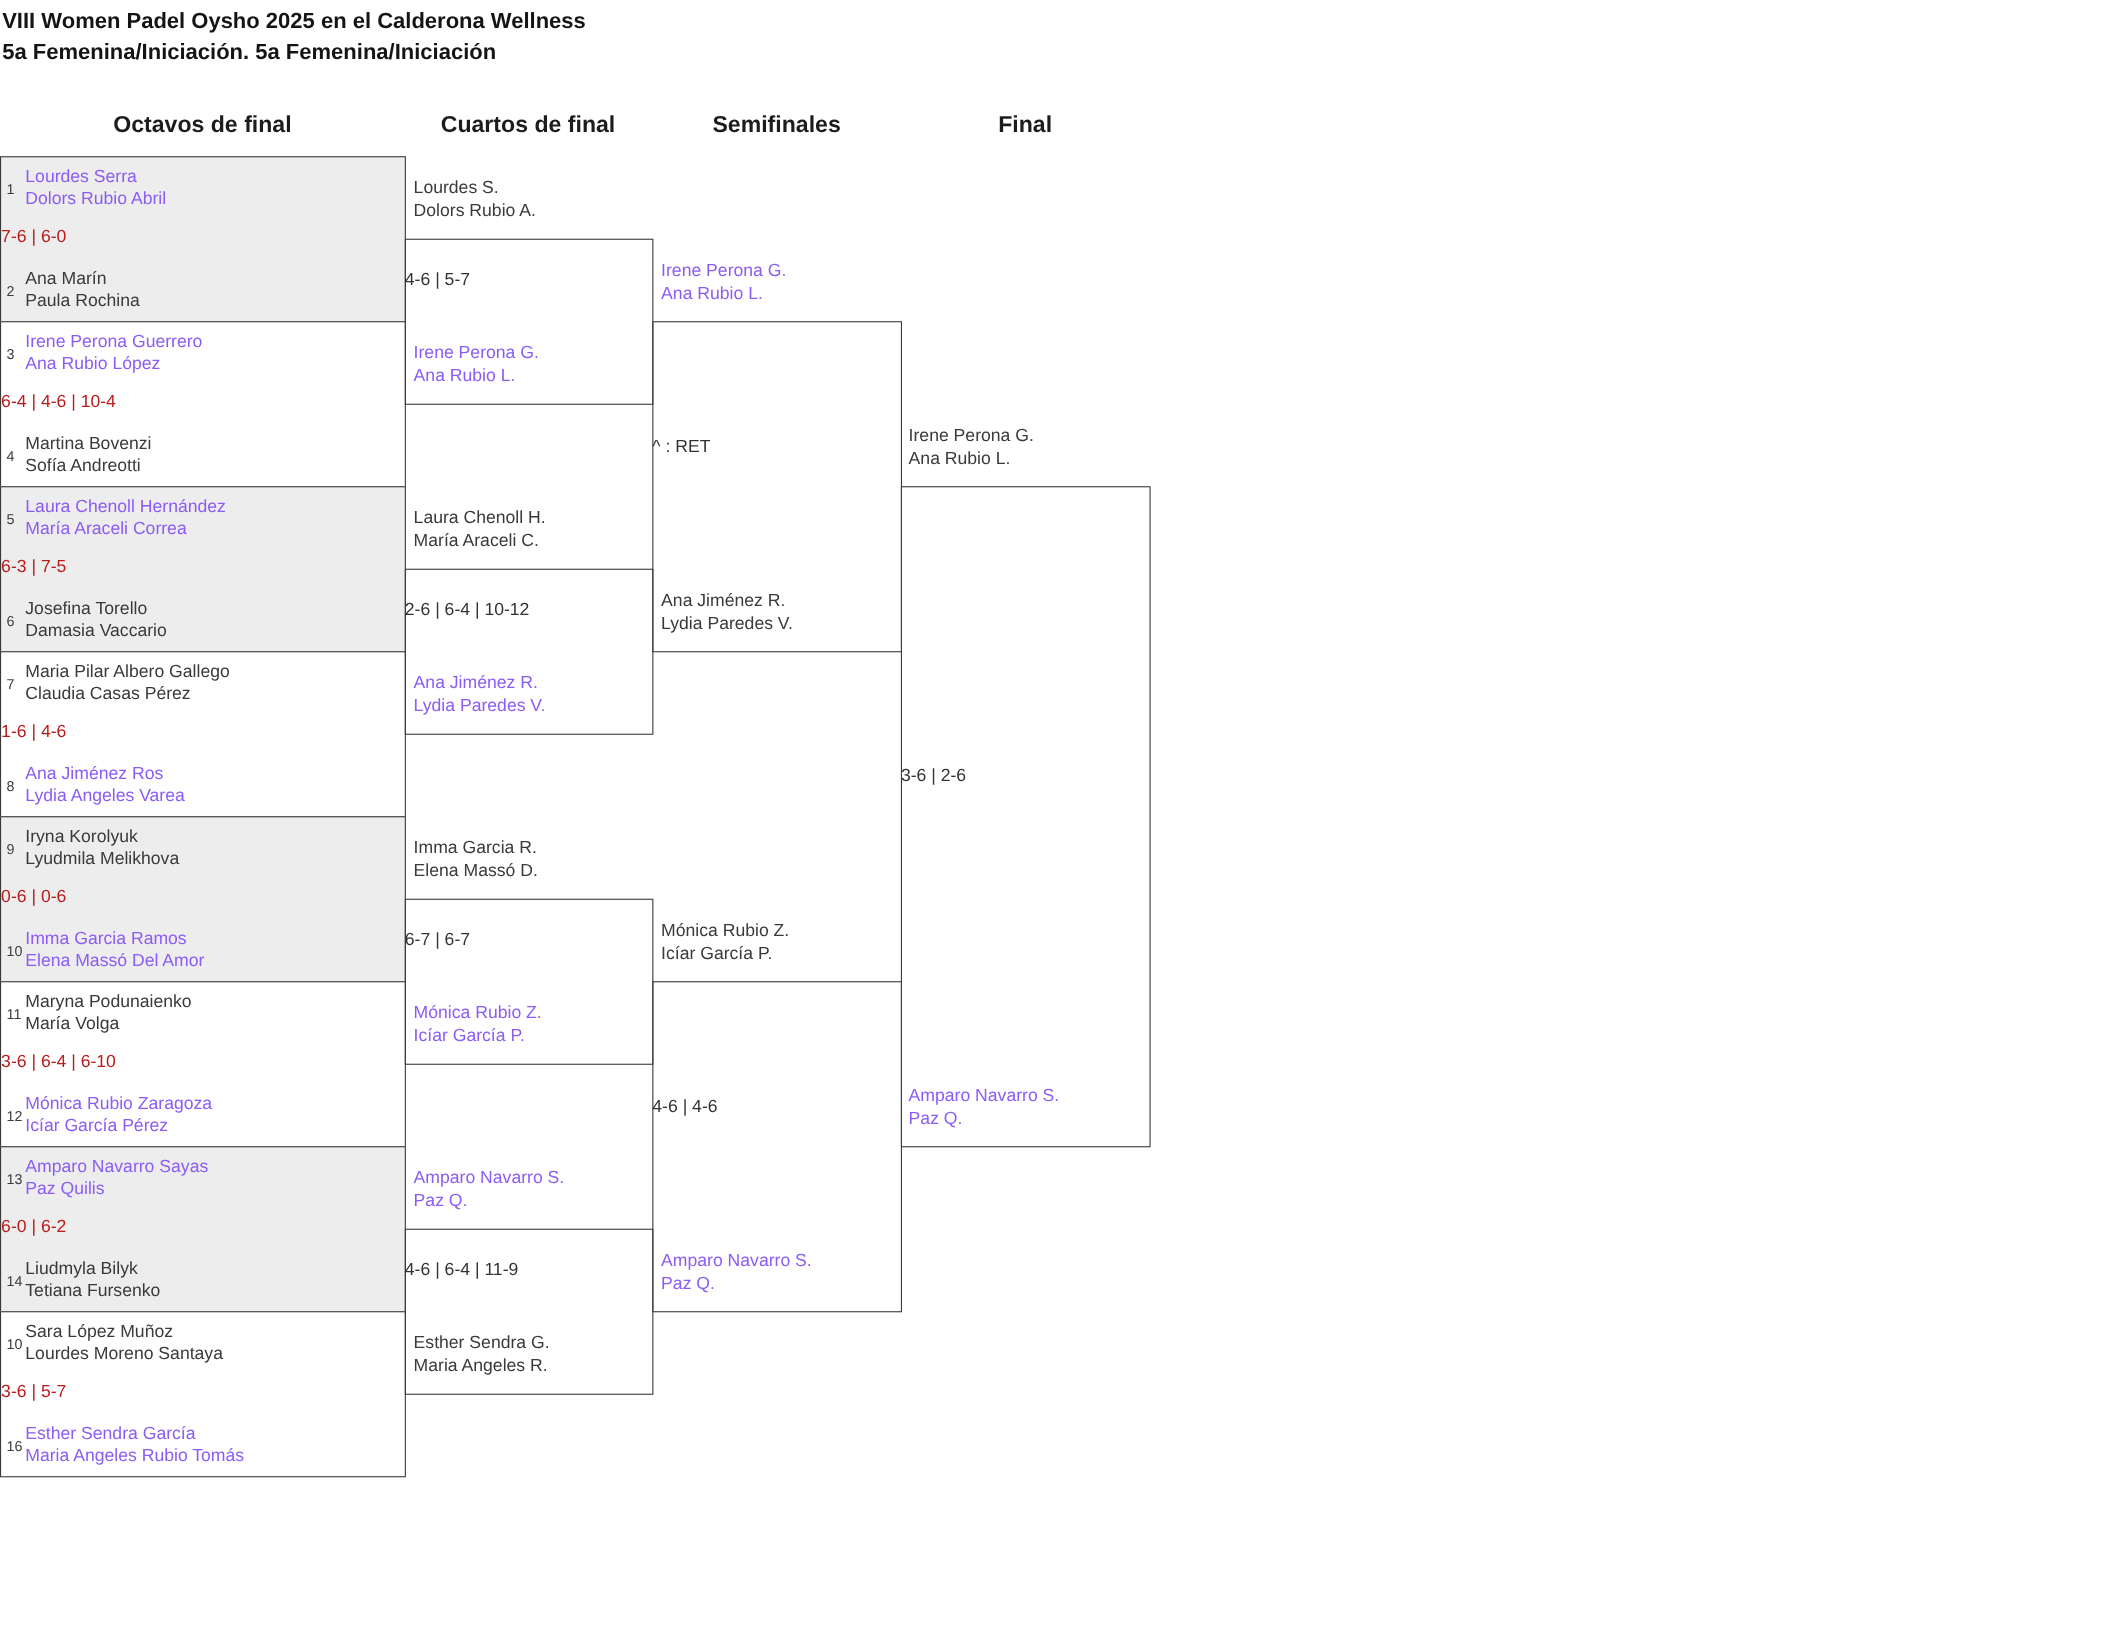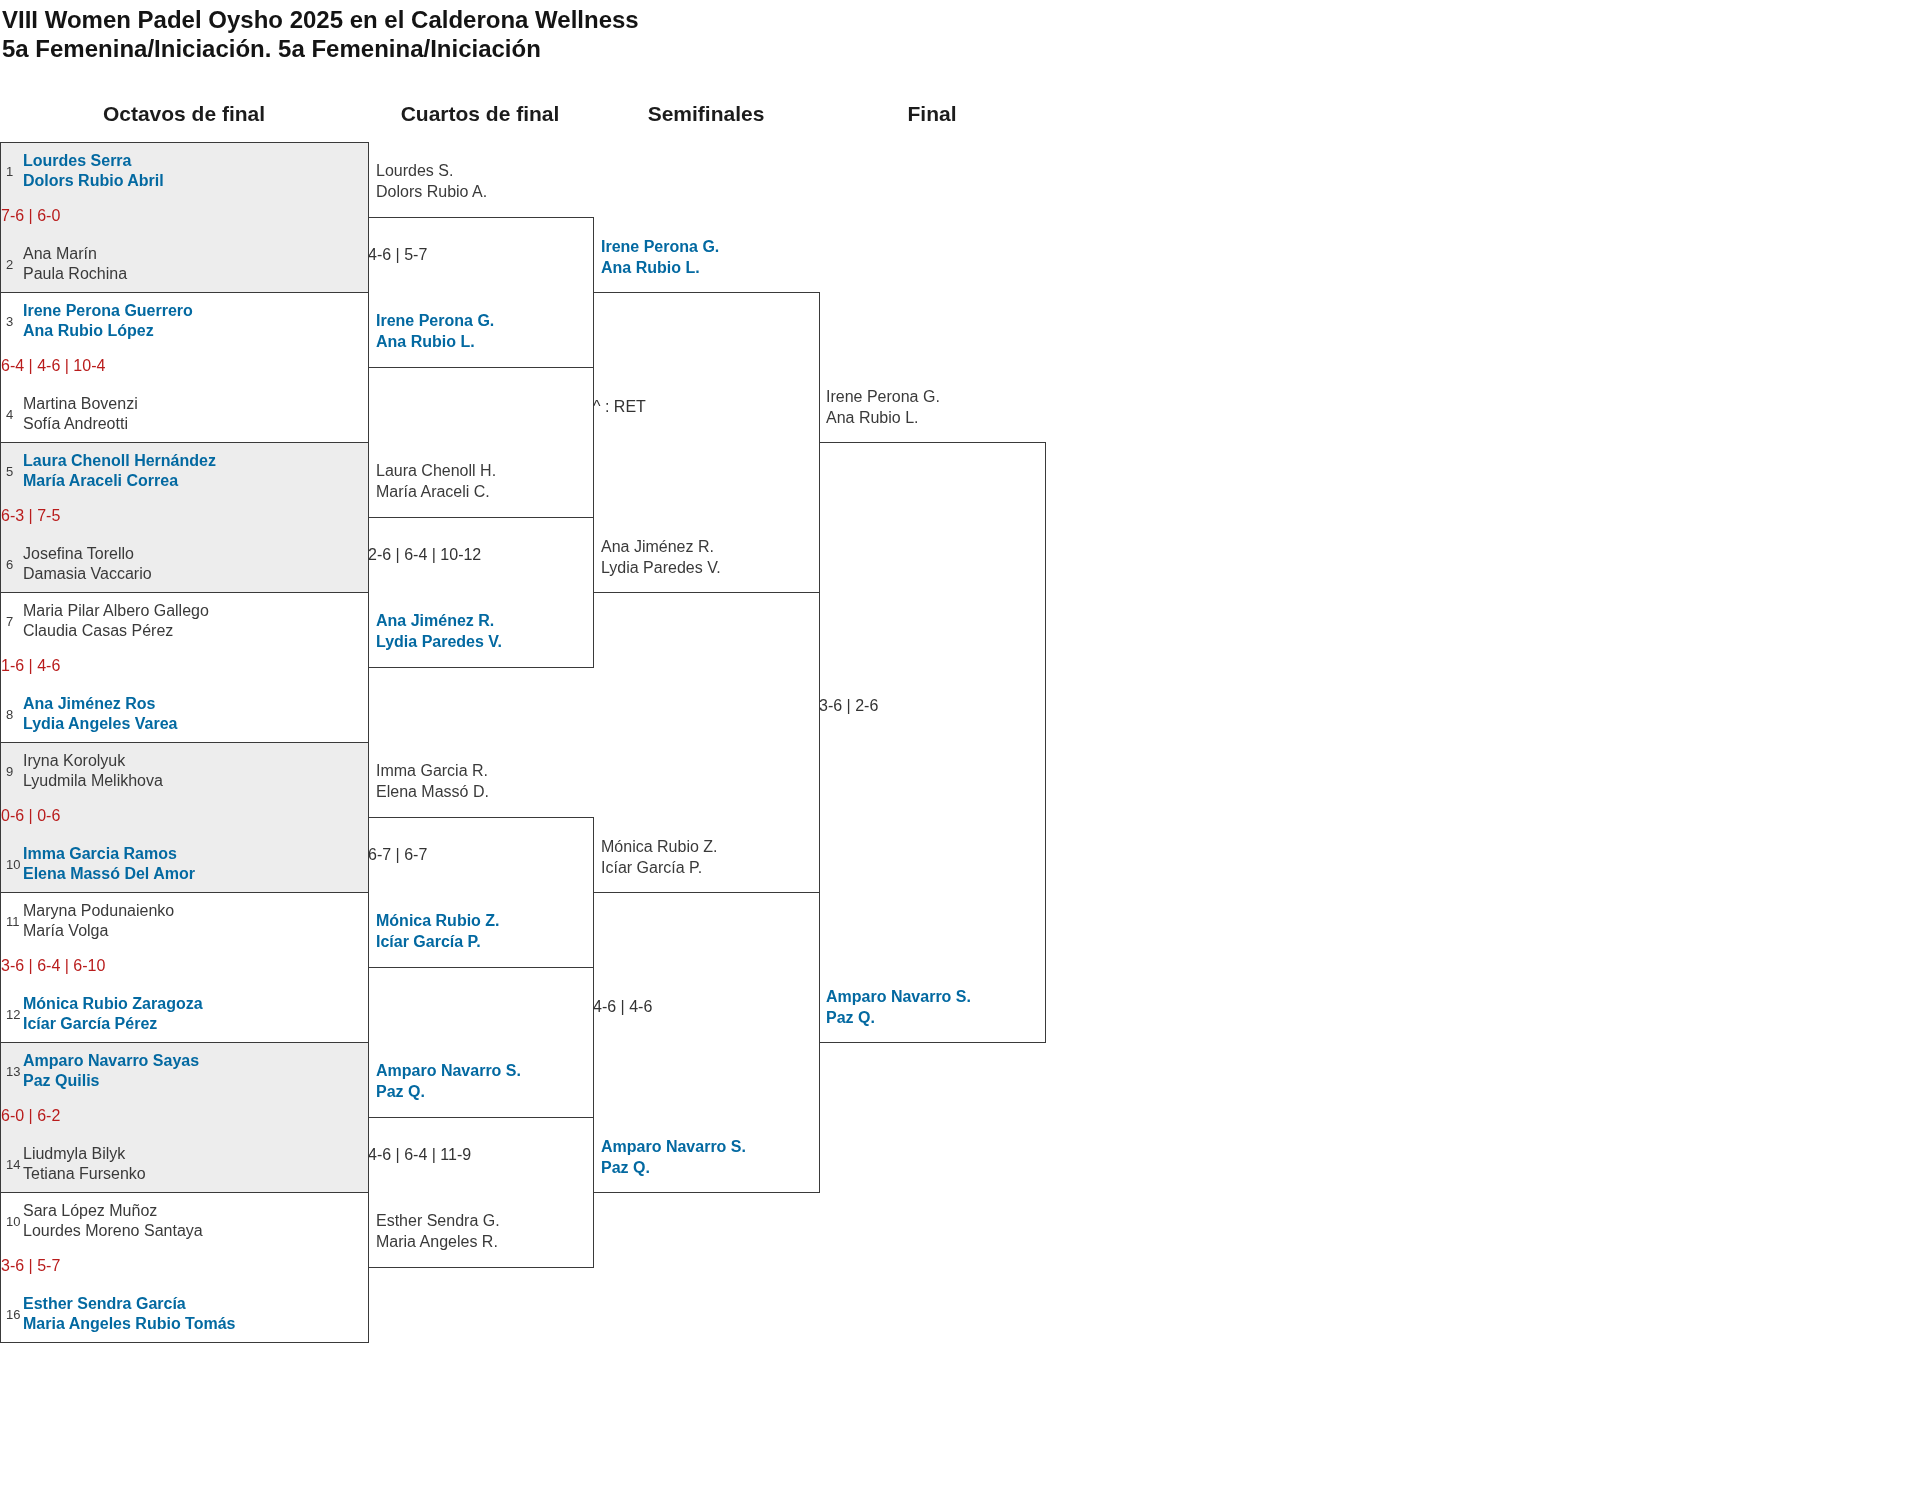--- a/index.html
+++ b/index.html
@@ -1,34 +1,34 @@
 <!DOCTYPE html>
 <html><head>
 <meta charset="utf-8">
 <style>
   html,body{margin:0;padding:0;}
   body{
     width:1920px;height:1492px;background:#ffffff;position:relative;
     font-family:"Liberation Sans","DejaVu Sans",sans-serif;
     -webkit-font-smoothing:antialiased;
   }
-  .title-line{position:absolute;left:2px;font-size:24px;line-height:29px;font-weight:700;color:#141414;white-space:nowrap;}
+  .title-line{position:absolute;left:2px;font-size:20px;line-height:29px;font-weight:700;color:#141414;white-space:nowrap;}
   #title1{top:5px}
   #title2{top:34px}
   .rh{position:absolute;top:102px;width:220px;text-align:center;font-size:21px;font-weight:600;color:#1c1c1c;}
   
   .match{position:absolute;left:0;width:369px;height:151px;box-sizing:border-box;border:1px solid #3a3a3a;background:#ffffff;}
   .match.alt{background:#ededed;}
   .team{position:absolute;left:5px;display:flex;align-items:center;}
   .team.t1{top:8px}
   .team.t2{top:101px}
   .seed{width:15px;flex:none;font-size:13px;color:#3c3c3c;}
   .names{margin-left:2px;}
   .ln{display:block;font-size:16px;line-height:20px;color:#3a3a3a;white-space:nowrap;}
-  .win .ln{font-weight:700;color:#0369a1;}
+  .win .ln{font-weight:400;color:#8b5cf6;}
   .mscore{position:absolute;top:64px;left:0;width:300px;text-align:left;font-size:16px;color:#b91c1c;white-space:nowrap;}
   
   .cbox{position:absolute;box-sizing:border-box;border:1px solid #3a3a3a;background:transparent;}
   .qf{left:368px;width:226px;height:151px;}
   .sf{left:593px;width:227px;height:301px;}
   .fin{left:819px;width:227px;height:601px;}
   
   .pair{position:absolute;white-space:nowrap;}
   .pair .ln{line-height:21px;}
   .qf-x{left:376px}

